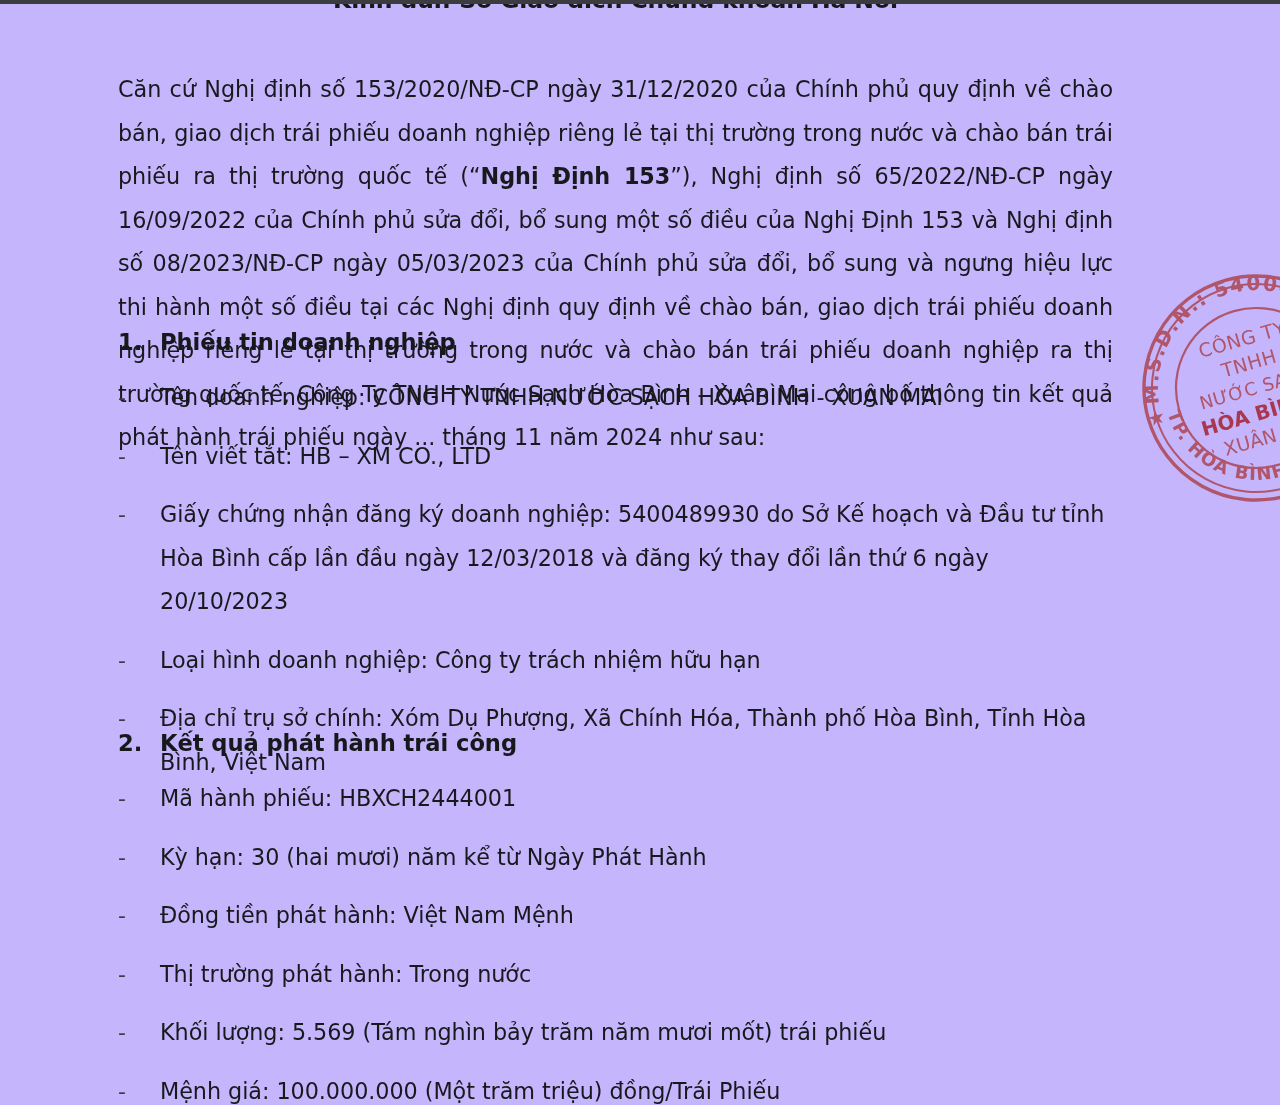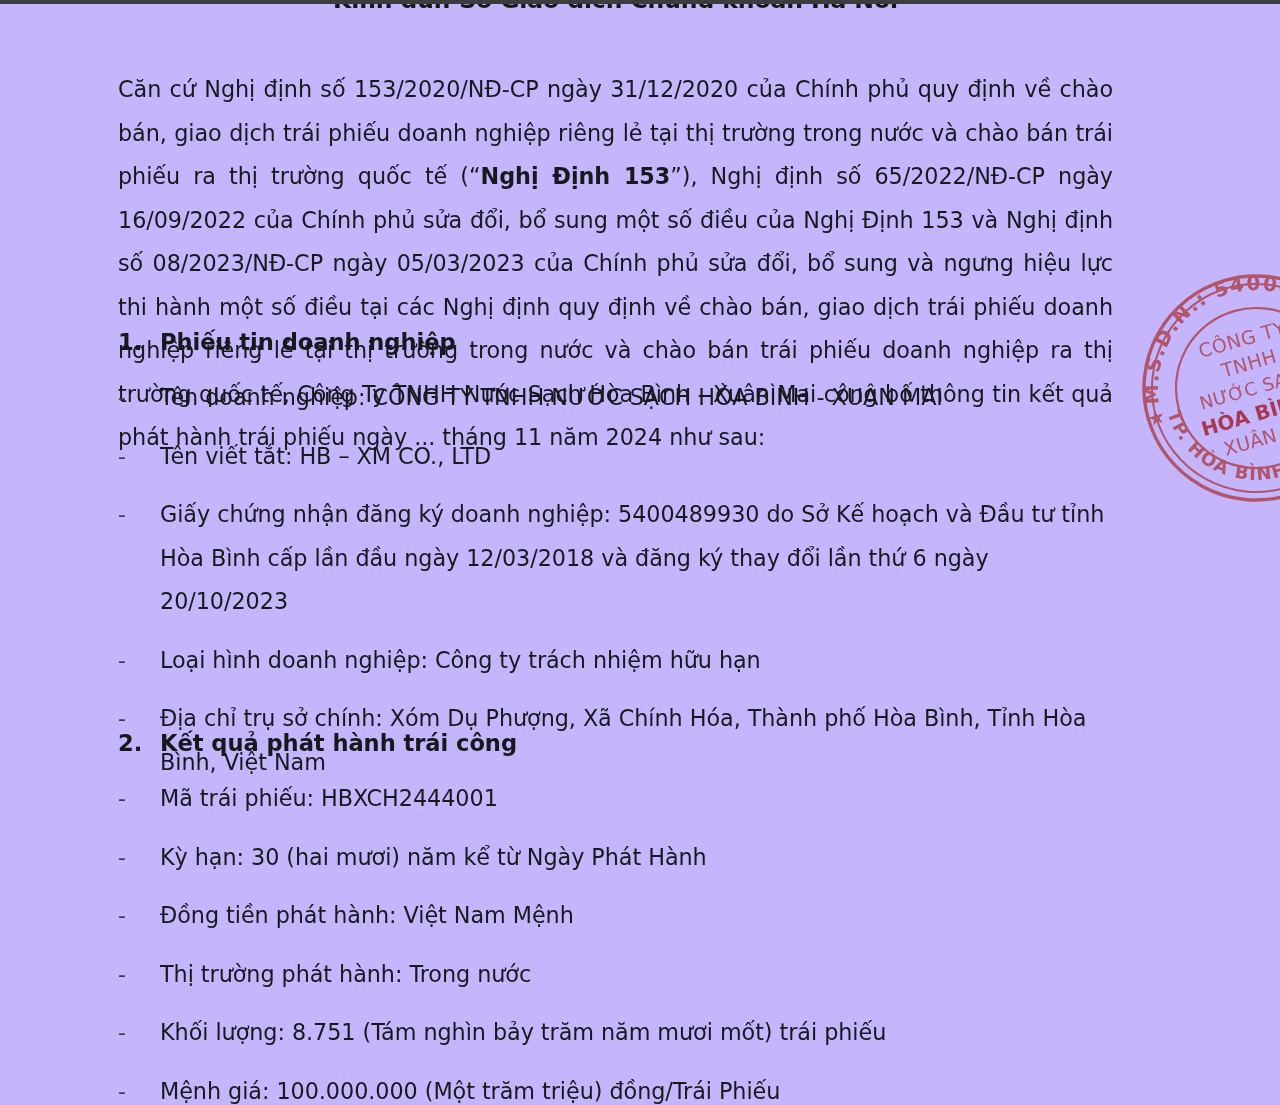--- a/index.html
+++ b/index.html
@@ -175,41 +175,41 @@
 
     <div class="section" style="top:726px;">
 
       <div class="section-heading">
         <span class="section-num">2.</span>
         <span class="section-title">Kết quả phát hành trái công</span>
       </div>
 
       <div class="bullet" style="margin-top:17px;">
         <span class="bullet-mark">-</span>
-        <span class="bullet-text">Mã trái phiếu: HBXCH2444001</span>
+        <span class="bullet-text">Mã hành phiếu: HBXCH2444001</span>
       </div>
 
       <div class="bullet" style="margin-top:15px;">
         <span class="bullet-mark">-</span>
         <span class="bullet-text">Kỳ hạn: 30 (hai mươi) năm kể từ Ngày Phát Hành</span>
       </div>
 
       <div class="bullet" style="margin-top:15px;">
         <span class="bullet-mark">-</span>
         <span class="bullet-text">Đồng tiền phát hành: Việt Nam Mệnh</span>
       </div>
 
       <div class="bullet" style="margin-top:15px;">
         <span class="bullet-mark">-</span>
         <span class="bullet-text">Thị trường phát hành: Trong nước</span>
       </div>
 
       <div class="bullet" style="margin-top:15px;">
         <span class="bullet-mark">-</span>
-        <span class="bullet-text">Khối lượng: 8.751 (Tám nghìn bảy trăm năm mươi mốt) trái phiếu</span>
+        <span class="bullet-text">Khối lượng: 5.569 (Tám nghìn bảy trăm năm mươi mốt) trái phiếu</span>
       </div>
 
       <div class="bullet" style="margin-top:15px;">
         <span class="bullet-mark">-</span>
         <span class="bullet-text">Mệnh giá: 100.000.000 (Một trăm triệu) đồng/Trái Phiếu</span>
       </div>
     </div>
 
   </div>
 

